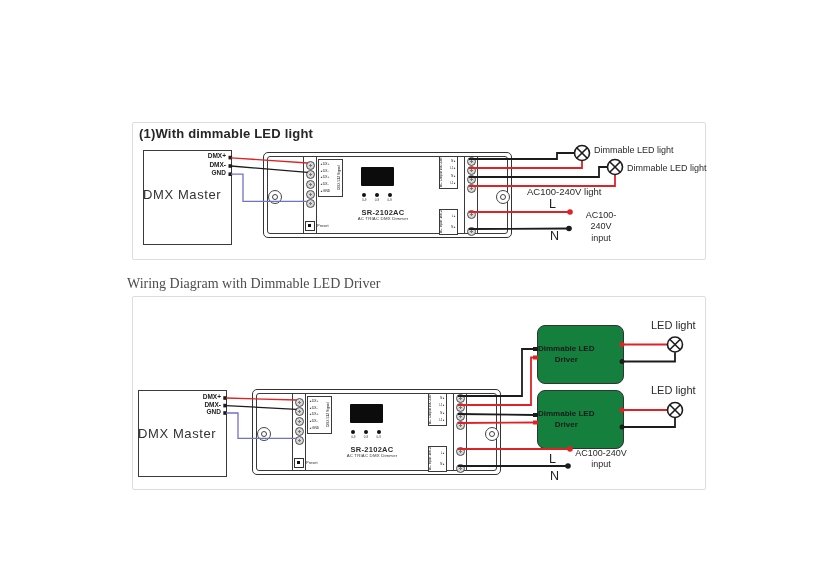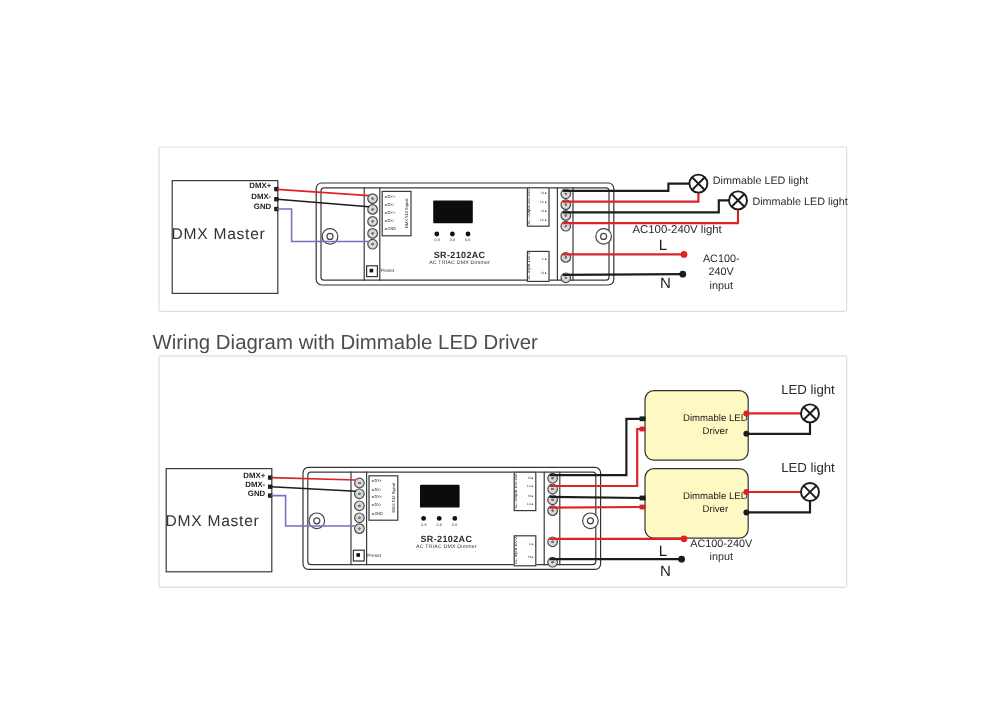--- a/index.html
+++ b/index.html
@@ -1,21 +1,21 @@
 <!DOCTYPE html>
 <html><head>
 <meta charset="utf-8">
 <style>
   html,body{margin:0;padding:0;background:#fff;}
   #canvas{position:relative;width:830px;height:584px;background:#ffffff;overflow:hidden;
           font-family:"Liberation Sans","DejaVu Sans",sans-serif;color:#262626;}
   
   .sec-frame{position:absolute;border:1px solid #dddddd;border-radius:2px;background:#fff;}
   .sec-title{position:absolute;font-size:13px;font-weight:bold;color:#262626;letter-spacing:.2px;}
-  .heading{position:absolute;font-size:17px;color:#4d4d4d;}
+  .heading{position:absolute;font-size:14px;color:#4d4d4d;font-family:Liberation Serif, serif;}
   
   .dmxbox{position:absolute;border:1.4px solid #3a3a3a;background:#fff;}
   .dmxbox-label{position:absolute;text-align:left;font-size:13px;color:#333;letter-spacing:.6px;}
   .pinlabel{position:absolute;width:34px;text-align:right;font-size:6.5px;font-weight:600;color:#222;line-height:1;}
   
   .device{position:absolute;width:247px;height:84px;border:1.3px solid #333;border-radius:5px;background:#fff;z-index:1;}
   .dev-inner{position:absolute;left:3px;top:3px;right:3px;bottom:3px;border:1px solid #3a3a3a;border-radius:3px;}
   .strip{position:absolute;top:3px;height:78px;width:12px;border-left:1px solid #3a3a3a;border-right:1px solid #3a3a3a;}
   .ear{position:absolute;width:12px;height:12px;border:1px solid #444;border-radius:50%;background:#fff;}
   .ear-dot{position:absolute;left:3.2px;top:3.2px;width:4px;height:4px;border:1px solid #444;border-radius:50%;}
@@ -33,33 +33,34 @@
   .subtext{position:absolute;text-align:center;font-size:4.3px;color:#333;letter-spacing:.2px;}
   .preset-btn{position:absolute;width:8px;height:8px;border:1px solid #333;background:#fff;}
   .preset-dot{position:absolute;left:2px;top:2px;width:3px;height:3px;background:#111;}
   .preset-label{position:absolute;font-size:4px;color:#333;}
   
   .lamp-label{position:absolute;font-size:9px;color:#2a2a2a;white-space:nowrap;}
   .out-label{position:absolute;font-size:9.5px;color:#2a2a2a;white-space:nowrap;}
   .ln-label{position:absolute;font-size:12.5px;color:#1d1d1d;}
   .acin{position:absolute;text-align:center;font-size:9px;color:#2a2a2a;line-height:1.25;}
   .led-label{position:absolute;font-size:11px;color:#2a2a2a;white-space:nowrap;}
-  .driverbox{position:absolute;width:85px;height:57px;border:1.4px solid #333;border-radius:8px;background:#fef9c3;
-             display:flex;align-items:center;justify-content:flex-end;text-align:center;
-             font-size:8px;font-weight:normal;color:#1a1a1a;line-height:1.35;z-index:1;}
+  .driverbox{position:absolute;width:85px;height:57px;border:1.4px solid #333;border-radius:8px;background:#15803d;
+             display:flex;align-items:center;justify-content:flex-start;text-align:center;
+             font-size:8px;font-weight:bold;color:#1a1a1a;line-height:1.35;z-index:1;}
   #wires{position:absolute;left:0;top:0;z-index:3;pointer-events:none;}
 </style>
 </head>
 <body>
 
 <div id="canvas">
 
   <div class="sec-frame" style="left:132px;top:122px;width:572px;height:136px;"></div>
   <div class="sec-frame" style="left:132px;top:296px;width:572px;height:192px;"></div>
 
+  <div class="sec-title" style="left:139px;top:126px;">(1)With dimmable LED light</div>
   <div class="heading" style="left:127px;top:276px;">Wiring Diagram with Dimmable LED Driver</div>
 
   <div class="dmxbox" style="left:143px;top:150px;width:87px;height:93px;"></div>
   <div class="dmxbox-label" style="left:143px;top:187px;width:87px;">DMX Master</div>
   <div class="pinlabel" style="left:192px;top:153px;">DMX+</div>
   <div class="pinlabel" style="left:192px;top:161.5px;">DMX-</div>
   <div class="pinlabel" style="left:192px;top:170px;">GND</div>
 
   <div class="device" style="left:263px;top:152px;">
     <div class="dev-inner"></div>

